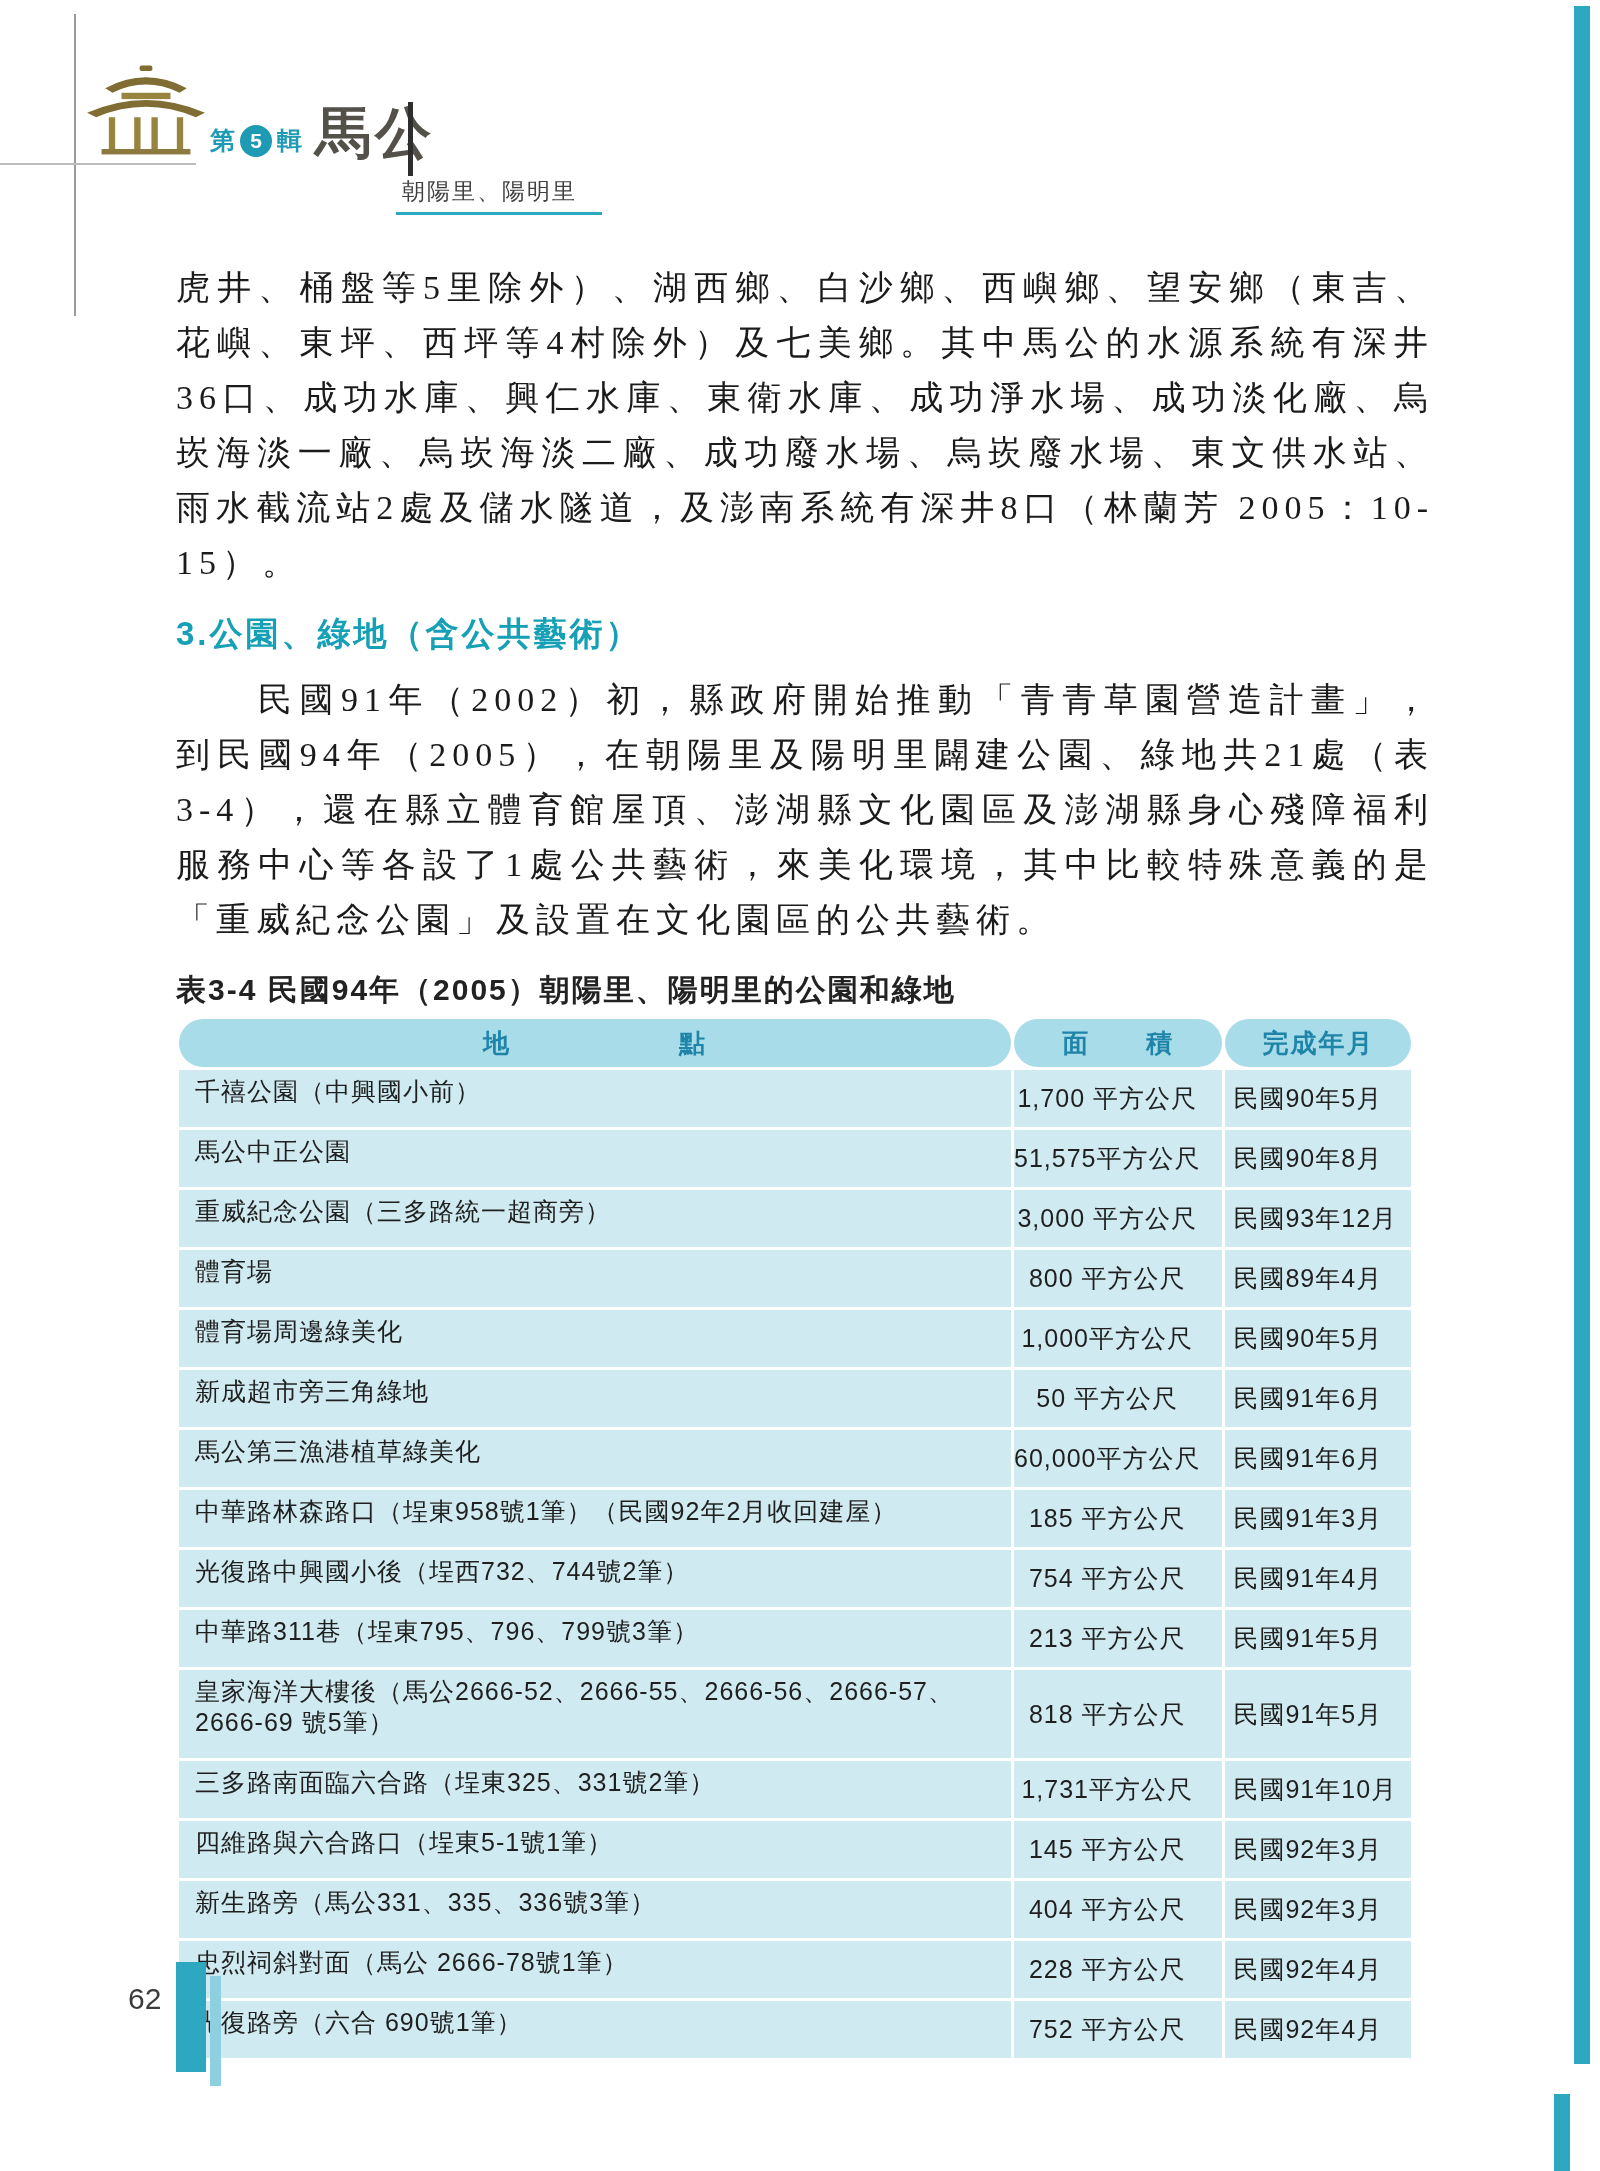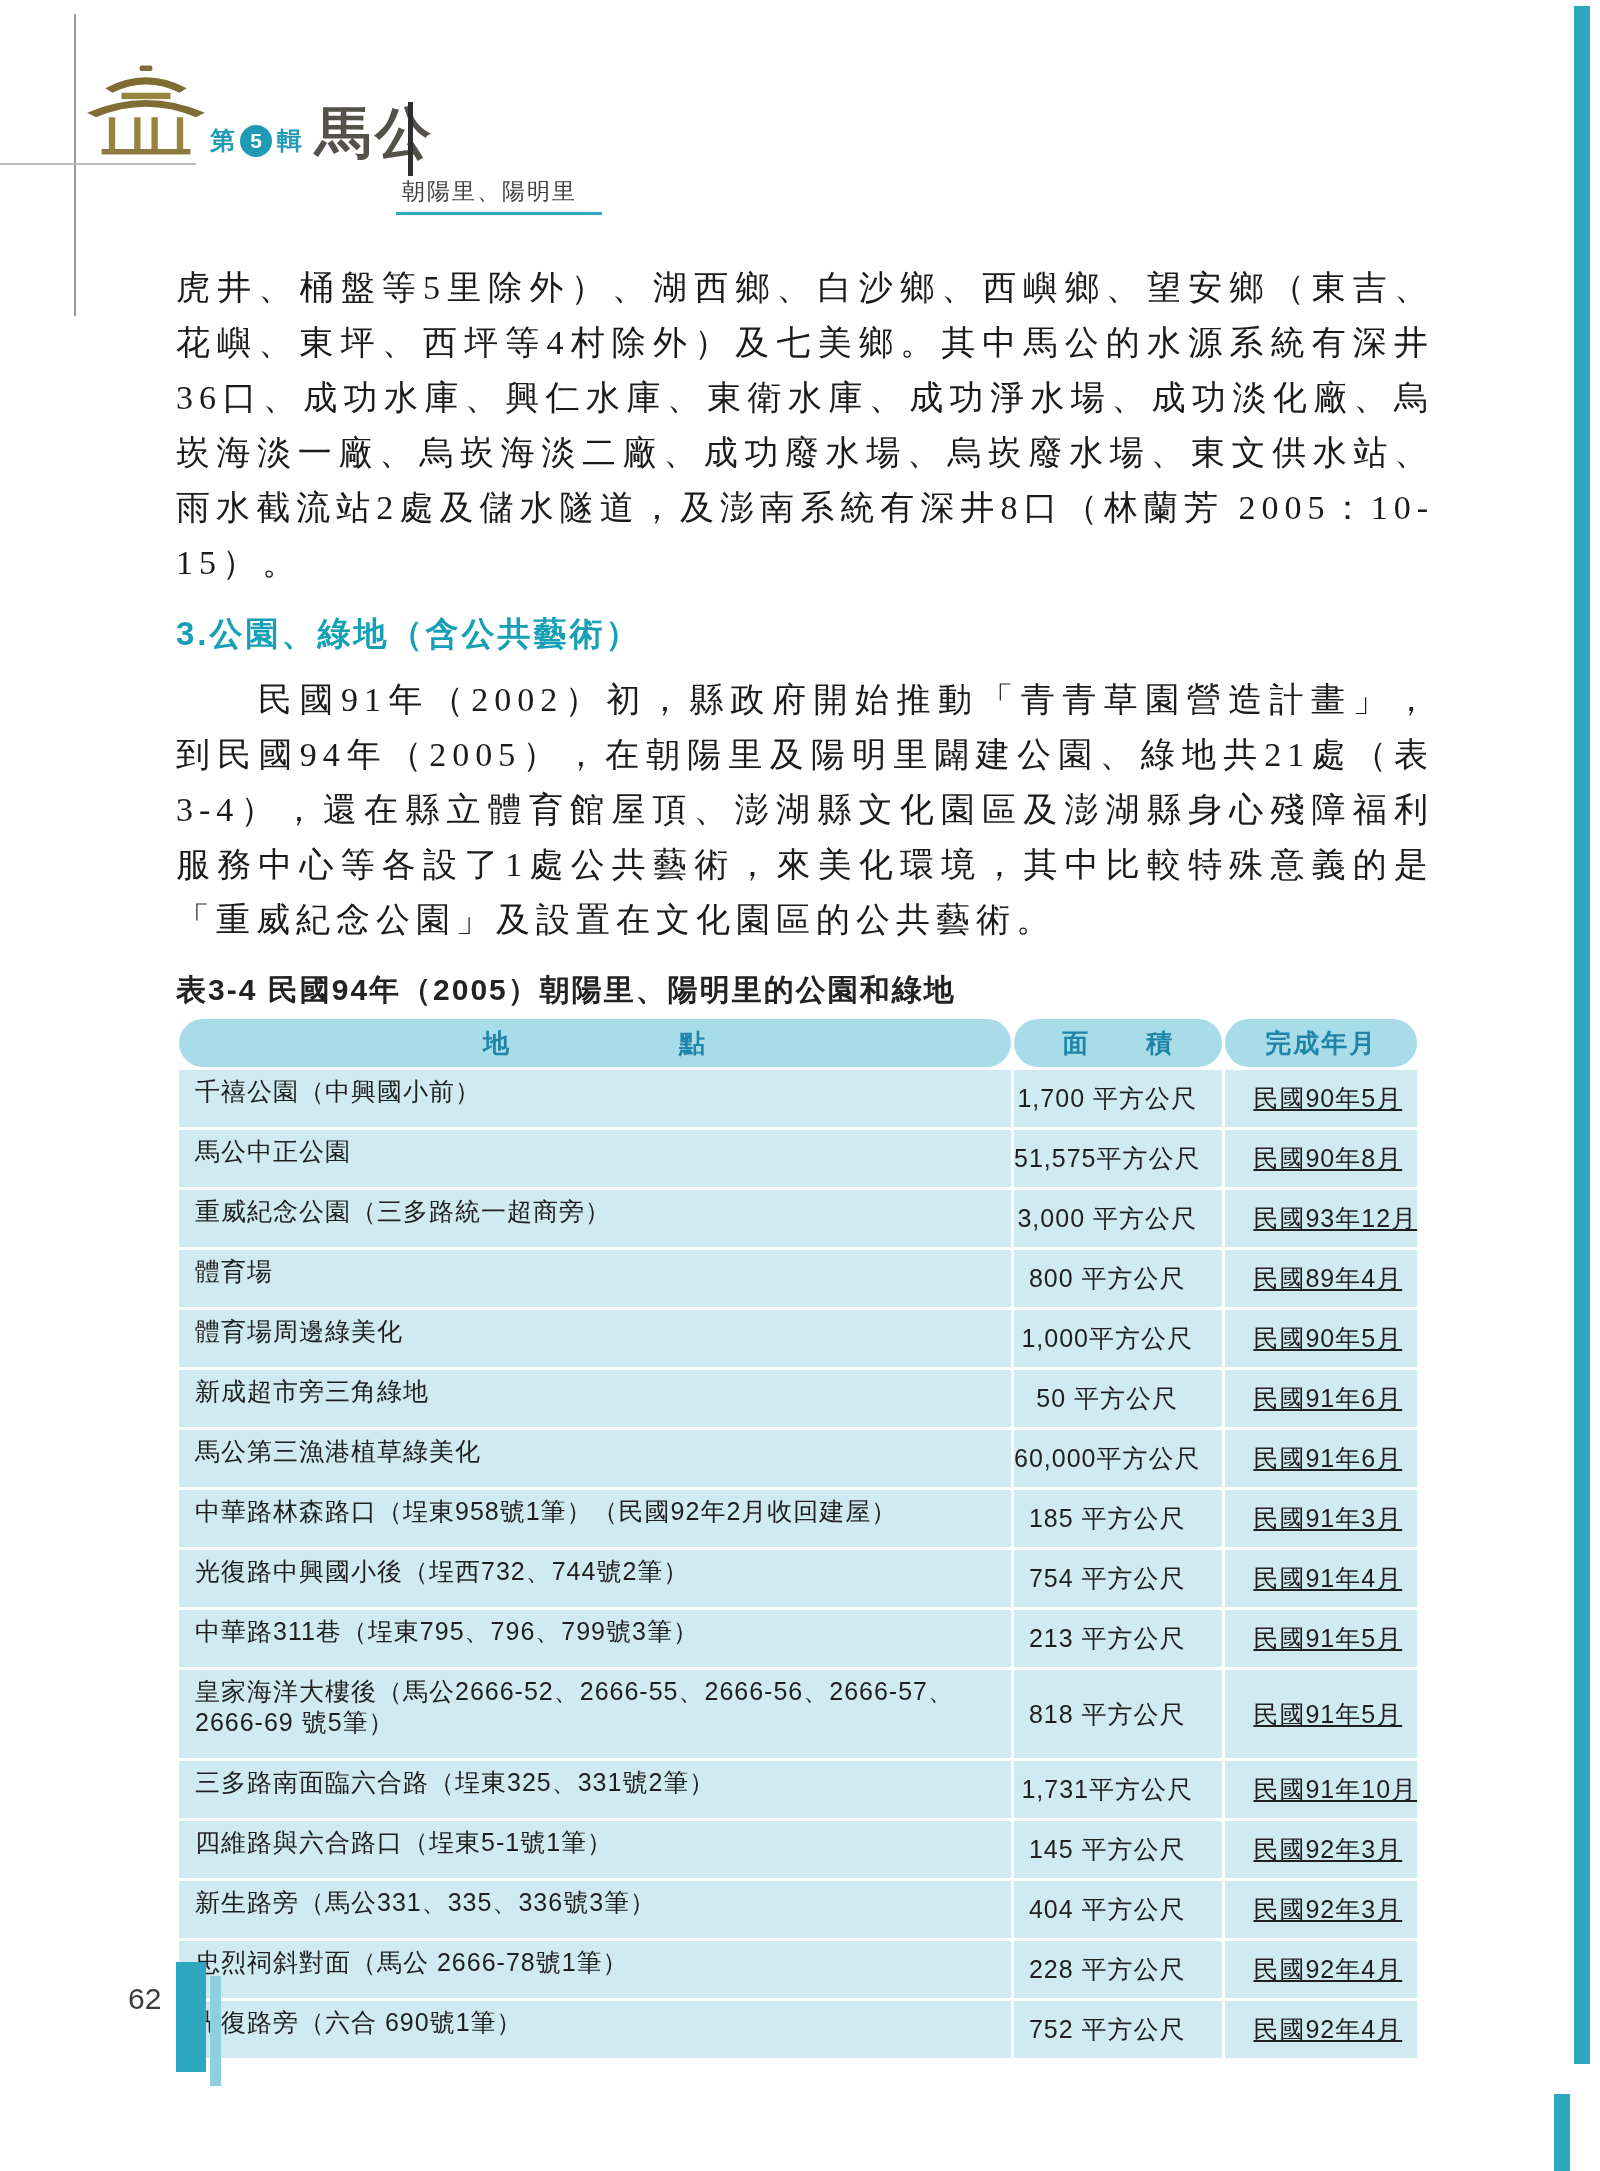--- a/index.html
+++ b/index.html
@@ -83,21 +83,21 @@
     background:#a9dce9; color:#1f85a8;
     font-weight:bold; font-size:26px; letter-spacing:2px;
     height:48px; text-align:center; vertical-align:middle;border-radius:24px;
   }
   table.parks td {
     background:#cfeaf1; height:45px; vertical-align:middle;
     line-height:31px; letter-spacing:1px;
   }
   td.cell-location { text-align:left; padding:6px 10px 20px 16px; }
   td.cell-area { text-align:center; padding-right:22px; white-space:nowrap; }
-  td.cell-date { text-align:left; padding-left:28px; white-space:nowrap;text-decoration:underline; }
+  td.cell-date { text-align:left; padding-left:8px; white-space:nowrap; }
 
   
   .page-number {
     position:absolute; left:128px; top:1982px;
     font-family:"Liberation Sans","DejaVu Sans",sans-serif;
     font-size:30px; color:#3c3c3c;
   }
   .footer-bar-dark { position:absolute; left:176px; top:1962px; width:30px; height:110px; background:#2ea7c1; }
   .footer-bar-light { position:absolute; left:210px; top:1976px; width:11px; height:110px; background:#8fd0e0; }
 </style>

